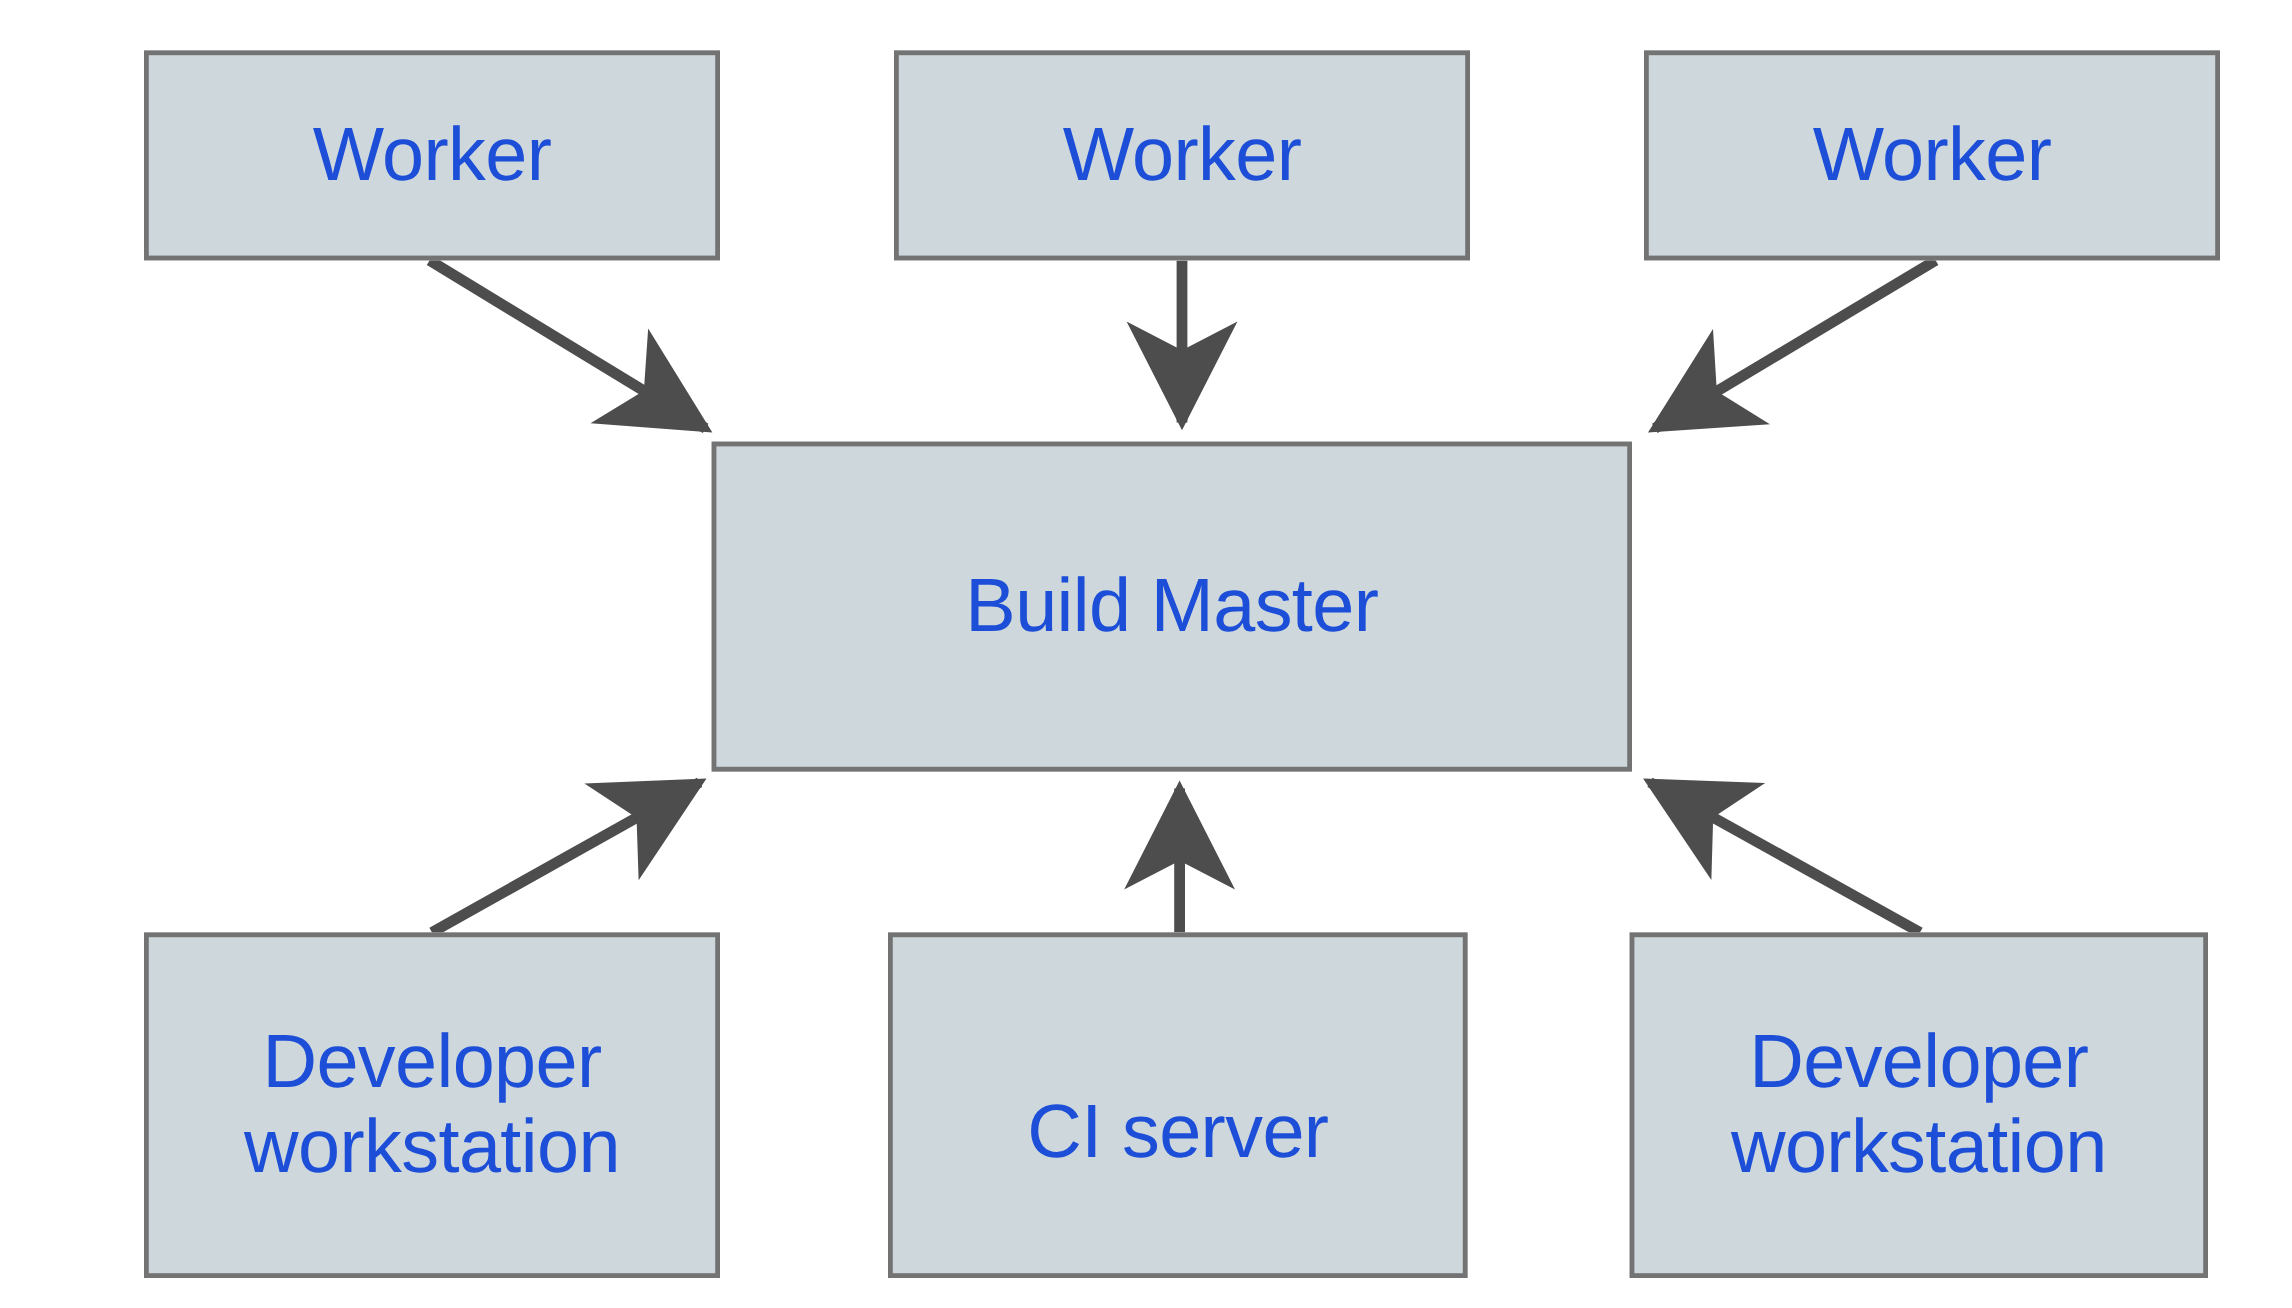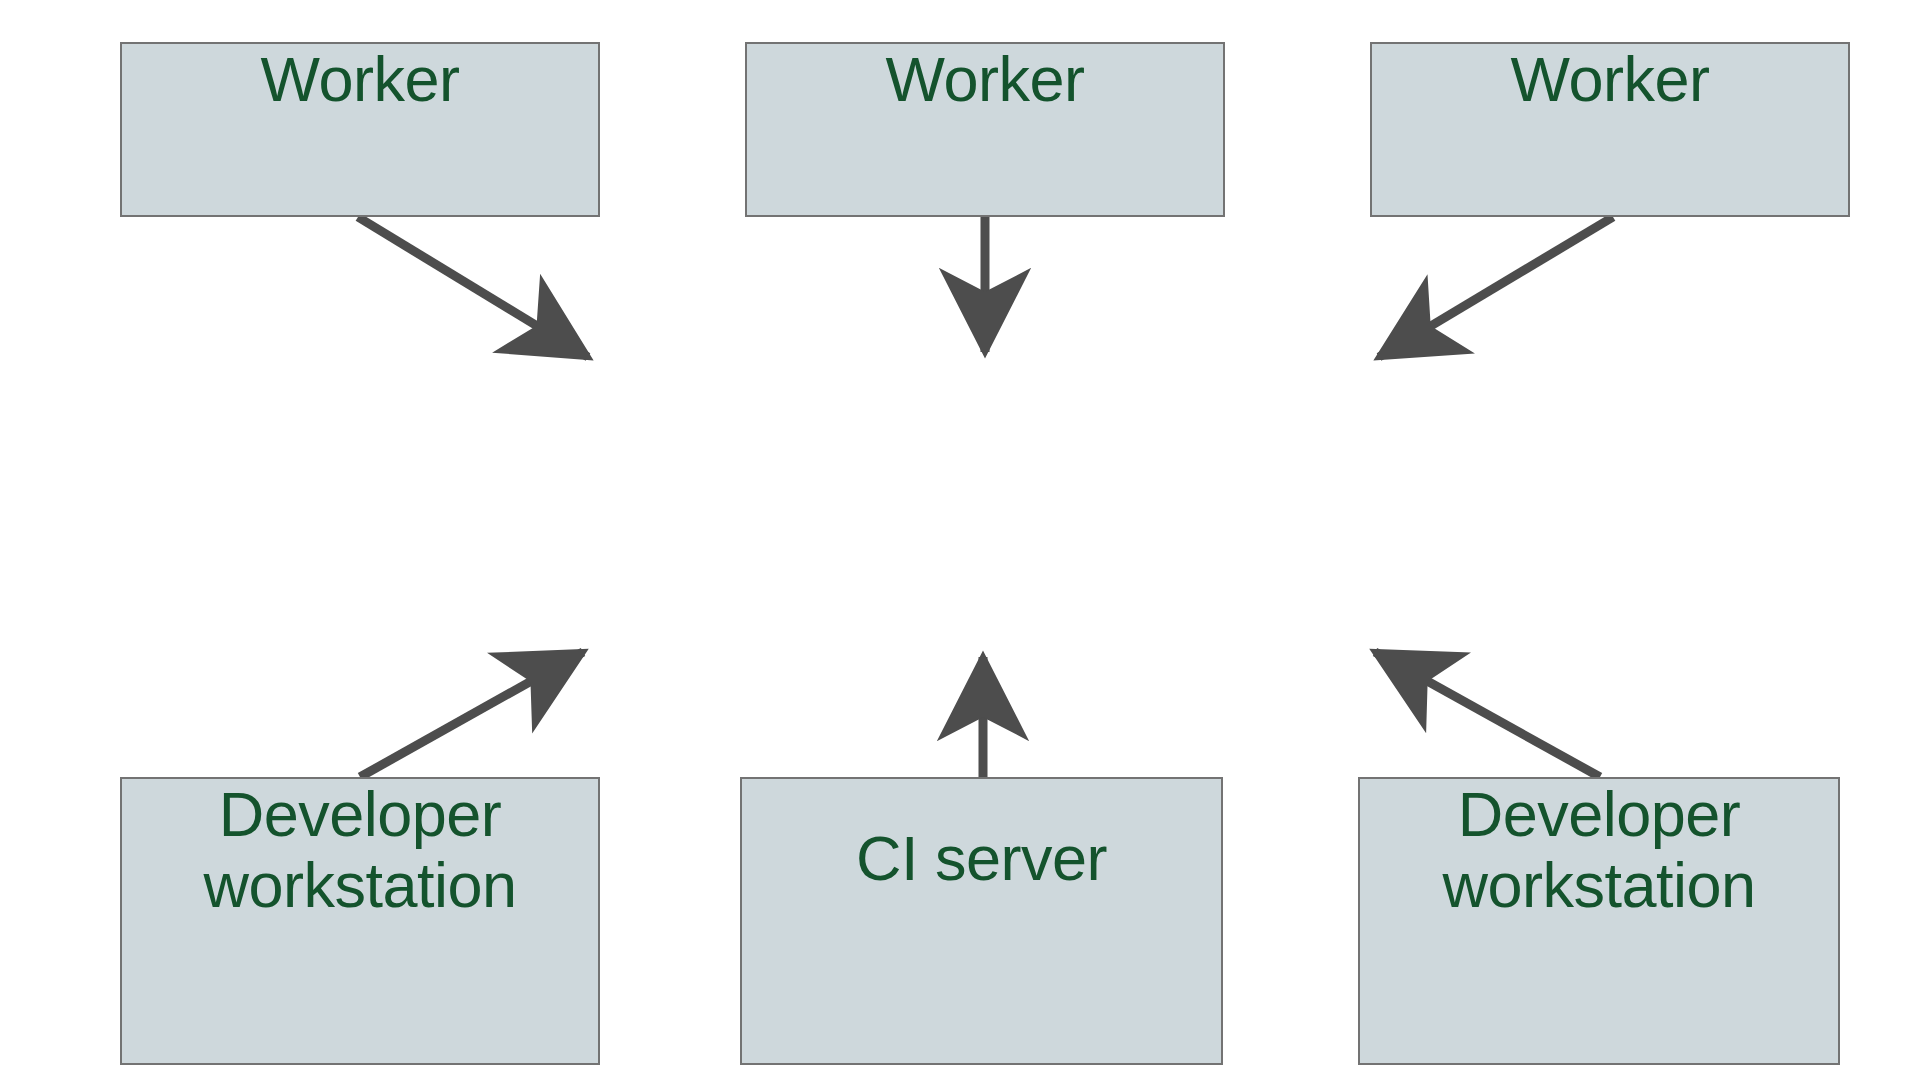--- a/index.html
+++ b/index.html
@@ -24,25 +24,26 @@
     left: 0;
     top: 0;
     width: 1910px;
     height: 1090px;
     pointer-events: none;
   }
   .node {
     position: absolute;
     box-sizing: border-box;
     background: #ced8dc;
-    border: 2px solid #737373;
+    border: 4px solid #737373;
     display: flex;
+    align-items: center;
     justify-content: center;
     text-align: center;
-    color: #14532d;
+    color: #1d4ed8;
     z-index: 2;
   }
   .node .node-label {
     display: block;
     line-height: 1.12;
     letter-spacing: -0.5px;
     font-weight: 400;
     padding: 0 10px;
     white-space: pre-line;
   }
@@ -106,20 +107,23 @@
   </div>
 
   <div class="node" id="node-worker-2">
     <span class="node-label">Worker</span>
   </div>
 
   <div class="node" id="node-worker-3">
     <span class="node-label">Worker</span>
   </div>
 
+  <div class="node" id="node-build-master">
+    <span class="node-label">Build Master</span>
+  </div>
 
   <div class="node" id="node-dev-ws-left">
     <span class="node-label">Developer
 workstation</span>
   </div>
 
   <div class="node" id="node-ci-server">
     <span class="node-label">CI server</span>
   </div>
 

